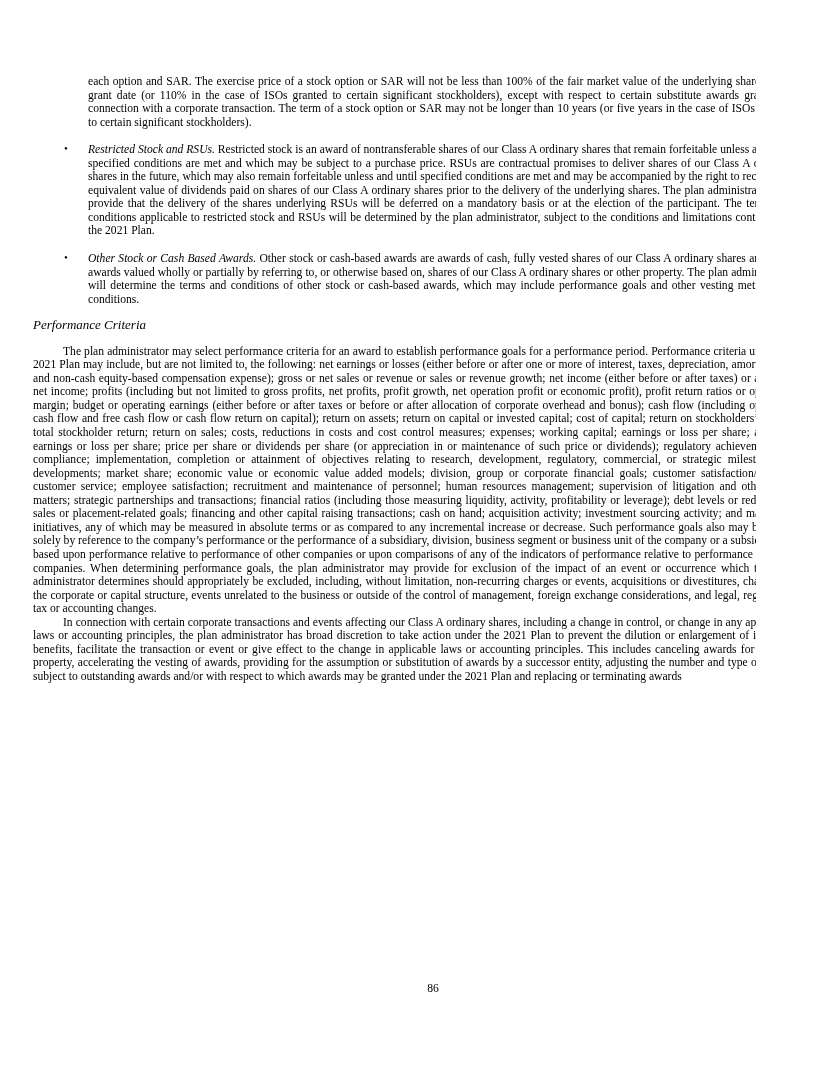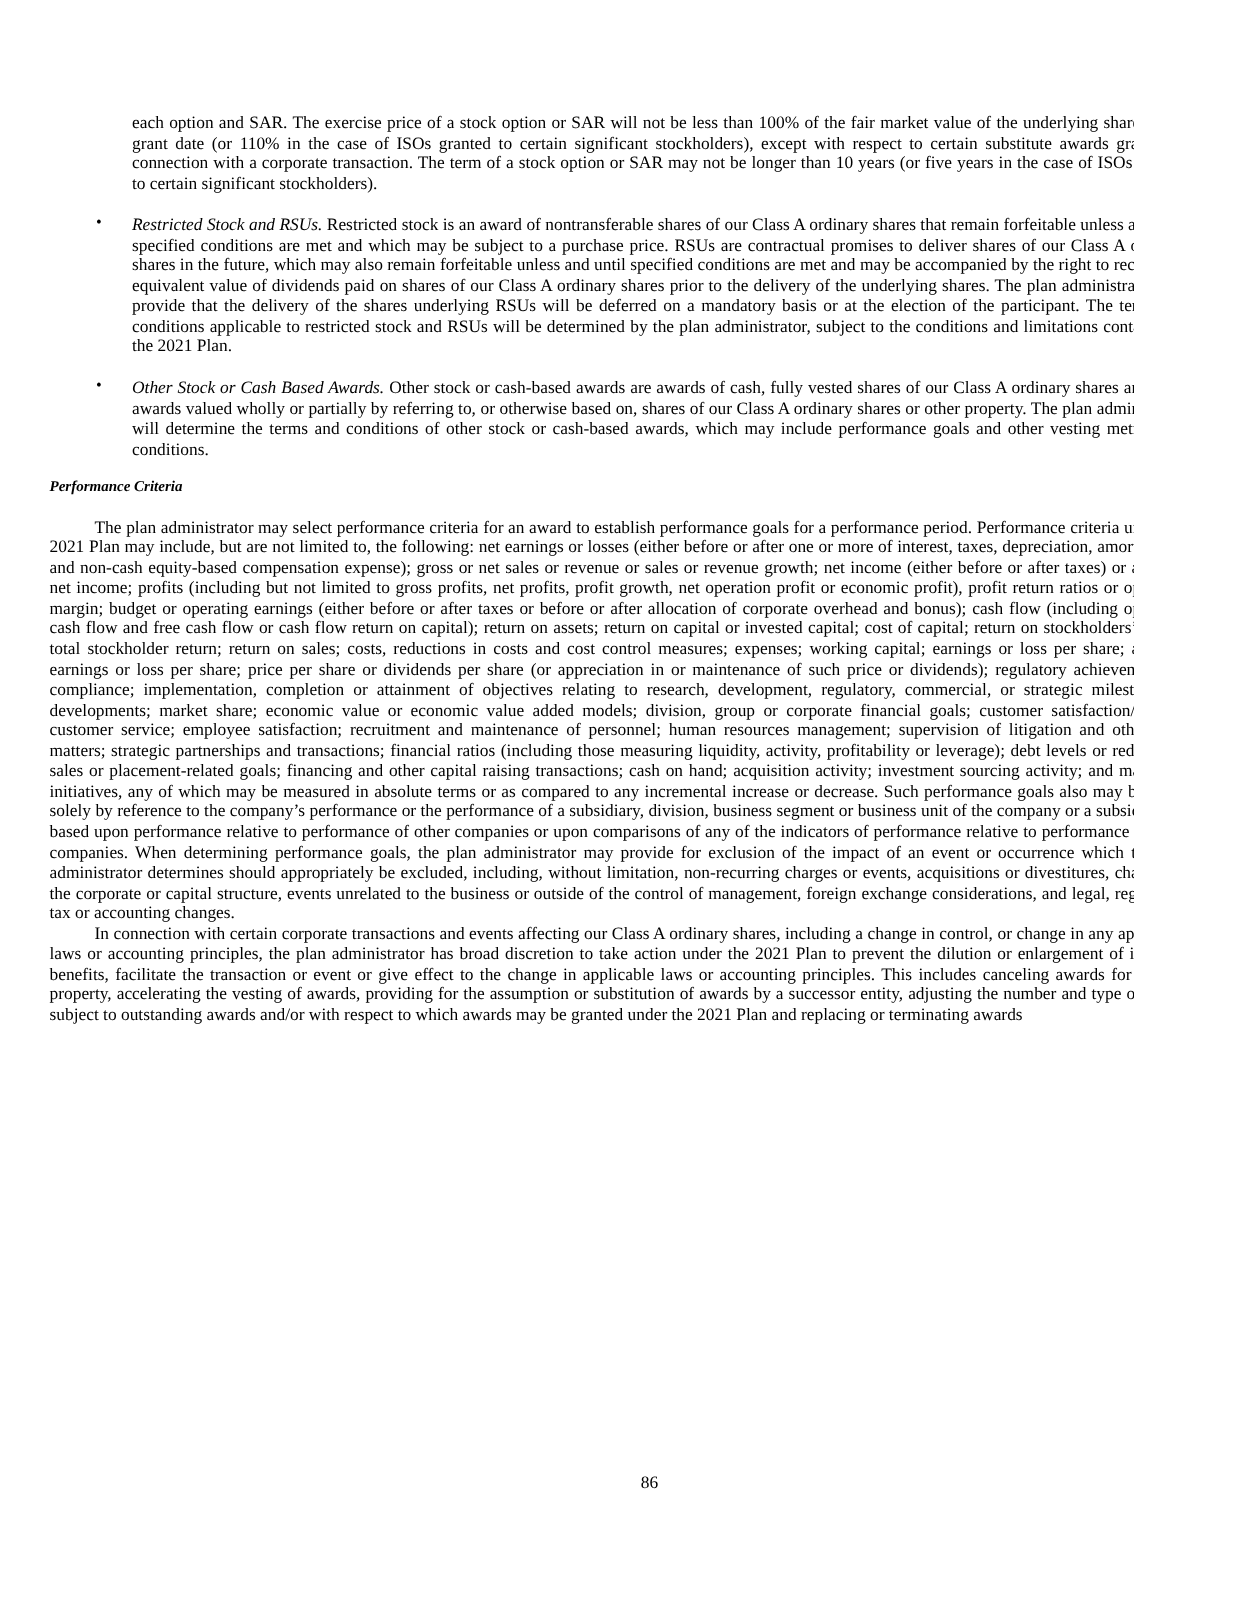--- a/index.html
+++ b/index.html
@@ -34,22 +34,22 @@
   }
   .bullet-marker {
     position: absolute;
     left: 0;
     top: -1px;
     font-size: 11px;
   }
   .lead-in { font-style: italic; }
   .section-heading {
     font-style: italic;
-    font-weight: bold;
-    font-size: 10px;
+    font-weight: normal;
+    font-size: 13px;
     line-height: 13.55px;
     margin: 12px 0 13px 0;
   }
   .section-heading.second { margin-top: 28px; }
   .body-para { text-indent: 30px; }
   .page-number {
     position: absolute;
     top: 982px;
     left: 0;
     width: 824px;

